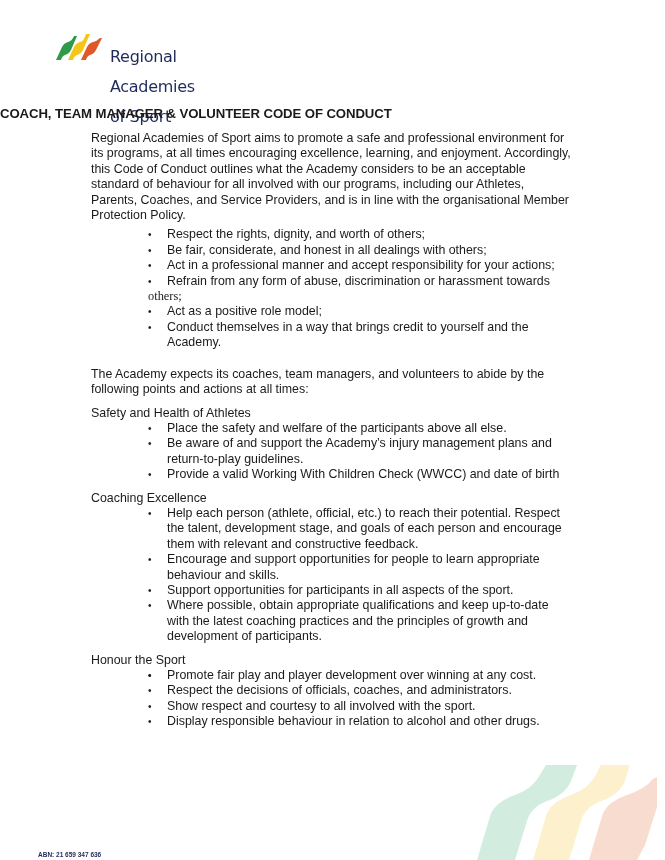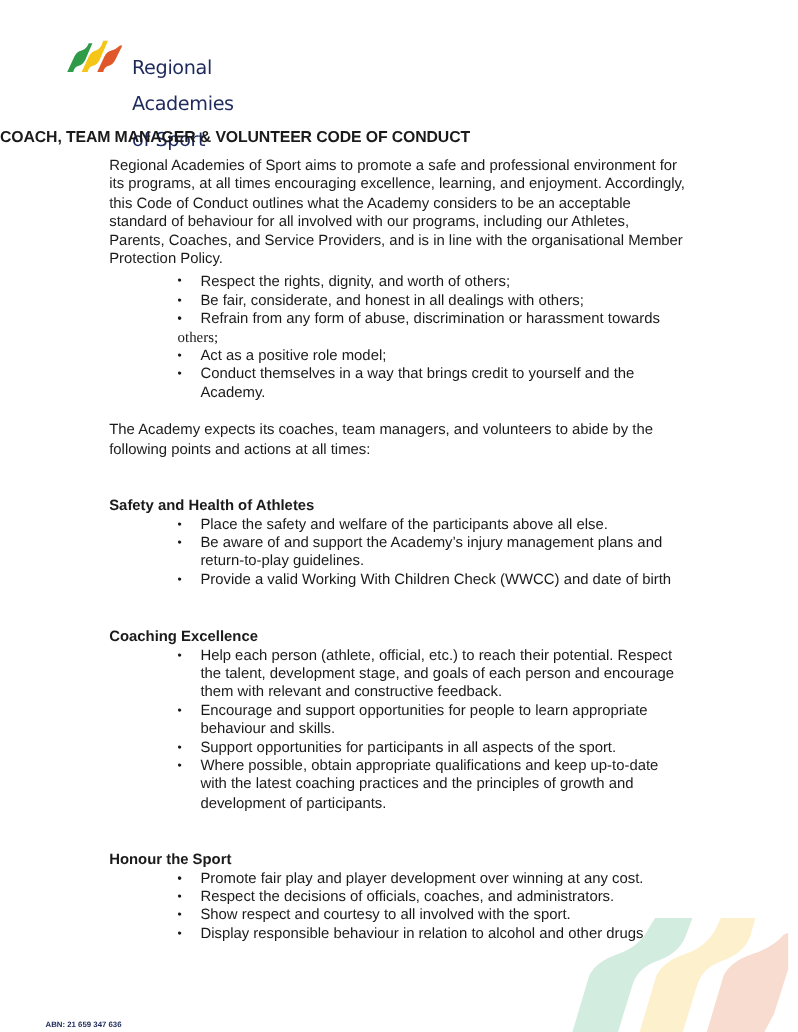--- a/index.html
+++ b/index.html
@@ -10,21 +10,21 @@
            font-family: "DejaVu Sans", sans-serif; font-size: 16px; line-height: 18px; letter-spacing: -0.3px; }
   .brand div { display: block; margin-top: 12px; }
   .title { position: absolute; left: 0; right: 0; top: 106px; text-align: left;
            font-weight: bold; font-size: 13.2px; letter-spacing: -0.1px; }
   .content { position: absolute; left: 91px; top: 131px; width: 480px;
              font-size: 12.4px; line-height: 15.4px; }
   p { margin: 0; }
   .para1 { margin-bottom: 4px; }
   .para2 { }
   .para3 { margin-top: 16px; }
-  .section-head { font-weight: bold; margin-top: 32px; }
+  .section-head { font-weight: normal; margin-top: 8px; }
   ul { margin: 0; padding: 0; list-style: none; }
   li { position: relative; padding-left: 76px; }
   li .bullet { position: absolute; left: 57px; top: 0; font-size: 10px; }
   .wrapfix { padding-left: 57px; font-family: Liberation Serif, serif; }
   .corner { position: absolute; right: 8px; bottom: 0; width: 190px; height: 95px; }
   .abn { position: absolute; left: 38px; top: 851px; font-size: 6.5px; font-weight: bold; color: #1f2a5c; }
 </style>
 </head>
 <body>
 
@@ -40,21 +40,21 @@
   <div>of Sport</div>
 </div>
 
 <div class="title">COACH, TEAM MANAGER &amp; VOLUNTEER CODE OF CONDUCT</div>
 
 <div class="content">
   <p class="para1">Regional Academies of Sport aims to promote a safe and professional environment for its programs, at all times encouraging excellence, learning, and enjoyment. Accordingly, this Code of Conduct outlines what the Academy considers to be an acceptable standard of behaviour for all involved with our programs, including our Athletes, Parents, Coaches, and Service Providers, and is in line with the organisational Member Protection Policy.</p>
   <ul>
     <li><span class="bullet">•</span><span>Respect the rights, dignity, and worth of others;</span></li>
     <li><span class="bullet">•</span><span>Be fair, considerate, and honest in all dealings with others;</span></li>
-    <li><span class="bullet">•</span></li>
+    <li><span class="bullet">•</span><span>Act in a professional manner and accept responsibility for your actions;</span></li>
     <li><span class="bullet">•</span><span>Refrain from any form of abuse, discrimination or harassment towards</span></li>
     <div class="wrapfix">others;</div>
     <li><span class="bullet">•</span><span>Act as a positive role model;</span></li>
     <li><span class="bullet">•</span><span>Conduct themselves in a way that brings credit to yourself and the Academy.</span></li>
   </ul>
 
   <p class="para3">The Academy expects its coaches, team managers, and volunteers to abide by the following points and actions at all times:</p>
 
   <div class="section-head">Safety and Health of Athletes</div>
   <ul>

